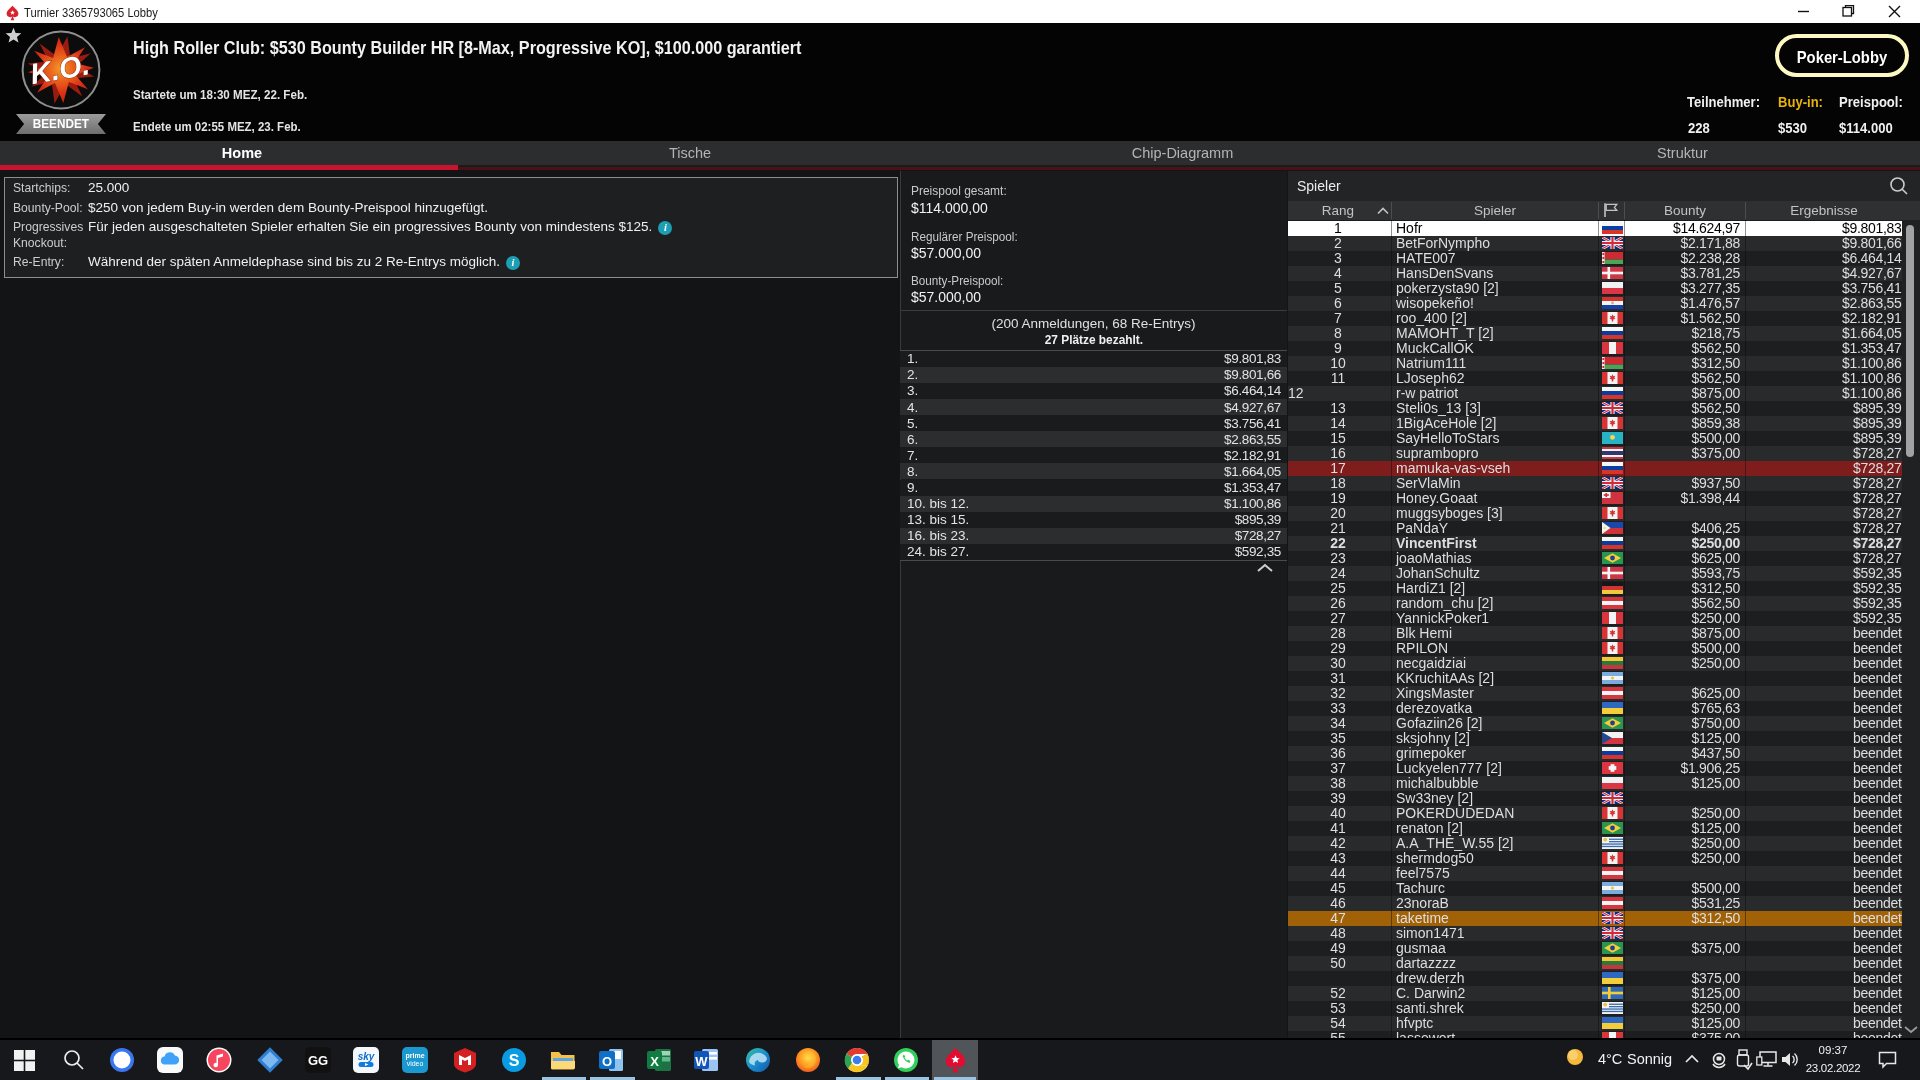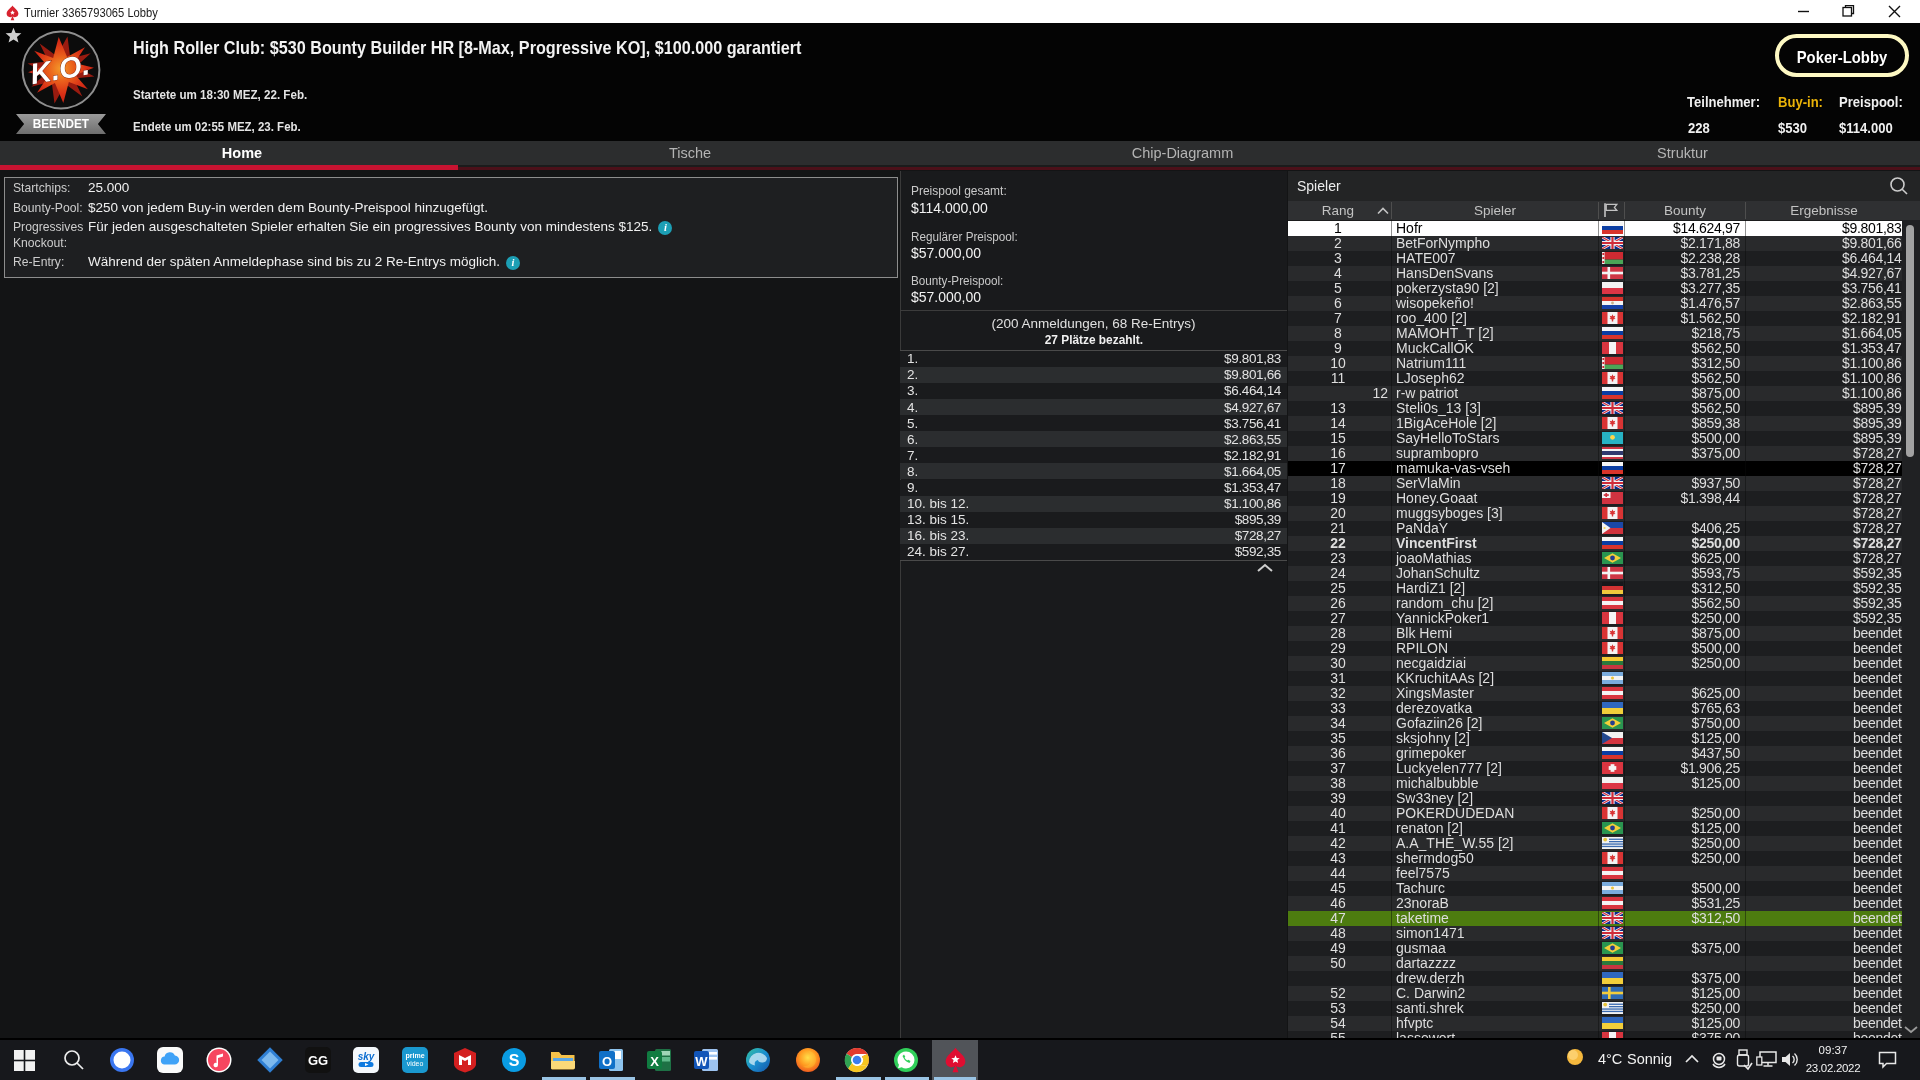--- a/index.html
+++ b/index.html
@@ -293,21 +293,21 @@
           <rect x="0" y="0" width="21" height="12" fill="#f4f4f4"></rect>
           <rect x="0" y="0" width="5.5" height="12" fill="#d93434"></rect>
           <rect x="15.5" y="0" width="5.5" height="12" fill="#d93434"></rect>
           <path d="M10.5,2.2 L11.4,4.2 L13.3,3.8 L12.3,6 L13.6,6.8 L11.2,7.4 L11.2,9.4 L9.8,9.4 L9.8,7.4 L7.4,6.8 L8.7,6 L7.7,3.8 L9.6,4.2 Z" fill="#d93434"></path>
         </svg>
       </div>
       <div style="position:absolute;left:292px;top:0;width:160px;height:15px;text-align:right;font-size:14px;letter-spacing:-0.3px;color:#dedede;line-height:15px;">$562,50</div>
       <div style="position:absolute;left:453px;top:0;width:160.5px;height:15px;text-align:right;font-size:14px;letter-spacing:-0.3px;color:#dedede;line-height:15px;">$1.100,86</div>
     </div>
     <div class="abs" style="left:1288px;top:385.5px;width:614px;height:15.0px;background:#292a2c;">
-      <div style="position:absolute;left:0;top:0;width:100px;height:15px;text-align:right;font-size:14px;color:#dedede;line-height:15px;">12</div>
+      <div style="position:absolute;left:0;top:0;width:100px;height:15px;text-align:left;font-size:14px;color:#dedede;line-height:15px;">12</div>
       <div style="position:absolute;left:108px;top:0;height:15px;font-size:14px;color:#dedede;line-height:15px;white-space:nowrap;">r-w patriot</div>
       <div style="position:absolute;left:313.5px;top:1.5px;">
         <svg width="21" height="12" viewBox="0 0 21 12" style="display:block">
           <rect x="0" y="0" width="21" height="4" fill="#f5f5f5"></rect>
           <rect x="0" y="4" width="21" height="4" fill="#0a3da2"></rect>
           <rect x="0" y="8" width="21" height="4" fill="#d8342a"></rect>
         </svg>
       </div>
       <div style="position:absolute;left:292px;top:0;width:160px;height:15px;text-align:right;font-size:14px;letter-spacing:-0.3px;color:#dedede;line-height:15px;">$875,00</div>
       <div style="position:absolute;left:453px;top:0;width:160.5px;height:15px;text-align:right;font-size:14px;letter-spacing:-0.3px;color:#dedede;line-height:15px;">$1.100,86</div>
@@ -362,21 +362,21 @@
         <svg width="21" height="12" viewBox="0 0 21 12" style="display:block">
           <rect x="0" y="0" width="21" height="12" fill="#f4f4f4"></rect>
           <rect x="0" y="0" width="21" height="2" fill="#cf3645"></rect>
           <rect x="0" y="10" width="21" height="2" fill="#cf3645"></rect>
           <rect x="0" y="4" width="21" height="4" fill="#30386e"></rect>
         </svg>
       </div>
       <div style="position:absolute;left:292px;top:0;width:160px;height:15px;text-align:right;font-size:14px;letter-spacing:-0.3px;color:#dedede;line-height:15px;">$375,00</div>
       <div style="position:absolute;left:453px;top:0;width:160.5px;height:15px;text-align:right;font-size:14px;letter-spacing:-0.3px;color:#dedede;line-height:15px;">$728,27</div>
     </div>
-    <div class="abs" style="left:1288px;top:460.5px;width:614px;height:15.0px;background:#000000;">
+    <div class="abs" style="left:1288px;top:460.5px;width:614px;height:15.0px;background:#7f1d1d;">
       <div style="position:absolute;left:0;top:0;width:100px;height:15px;text-align:center;font-size:14px;color:#dedede;line-height:15px;">17</div>
       <div style="position:absolute;left:108px;top:0;height:15px;font-size:14px;color:#dedede;line-height:15px;white-space:nowrap;">mamuka-vas-vseh</div>
       <div style="position:absolute;left:313.5px;top:1.5px;">
         <svg width="21" height="12" viewBox="0 0 21 12" style="display:block">
           <rect x="0" y="0" width="21" height="4" fill="#f5f5f5"></rect>
           <rect x="0" y="4" width="21" height="4" fill="#0a3da2"></rect>
           <rect x="0" y="8" width="21" height="4" fill="#d8342a"></rect>
         </svg>
       </div>
       <div style="position:absolute;left:453px;top:0;width:160.5px;height:15px;text-align:right;font-size:14px;letter-spacing:-0.3px;color:#dedede;line-height:15px;">$728,27</div>
@@ -765,21 +765,21 @@
       <div style="position:absolute;left:313.5px;top:1.5px;">
         <svg width="21" height="12" viewBox="0 0 21 12" style="display:block">
           <rect x="0" y="0" width="21" height="4" fill="#d8353f"></rect>
           <rect x="0" y="4" width="21" height="4" fill="#f4f4f4"></rect>
           <rect x="0" y="8" width="21" height="4" fill="#d8353f"></rect>
         </svg>
       </div>
       <div style="position:absolute;left:292px;top:0;width:160px;height:15px;text-align:right;font-size:14px;letter-spacing:-0.3px;color:#dedede;line-height:15px;">$531,25</div>
       <div style="position:absolute;left:453px;top:0;width:160.5px;height:15px;text-align:right;font-size:14px;letter-spacing:-0.3px;color:#dedede;line-height:15px;">beendet</div>
     </div>
-    <div class="abs" style="left:1288px;top:910.5px;width:614px;height:15.0px;background:#4d7c0f;">
+    <div class="abs" style="left:1288px;top:910.5px;width:614px;height:15.0px;background:#a16207;">
       <div style="position:absolute;left:0;top:0;width:100px;height:15px;text-align:center;font-size:14px;color:#dedede;line-height:15px;">47</div>
       <div style="position:absolute;left:108px;top:0;height:15px;font-size:14px;color:#dedede;line-height:15px;white-space:nowrap;">taketime</div>
       <div style="position:absolute;left:313.5px;top:1.5px;">
         <svg width="21" height="12" viewBox="0 0 21 12" style="display:block">
           <rect x="0" y="0" width="21" height="12" fill="#0a2a8a"></rect>
           <path d="M0,0 L21,12 M21,0 L0,12" stroke="#f2f2f2" stroke-width="2.6"></path>
           <path d="M0,0 L21,12 M21,0 L0,12" stroke="#cf2b3a" stroke-width="1.1"></path>
           <rect x="8.4" y="0" width="4.2" height="12" fill="#f2f2f2"></rect>
           <rect x="0" y="4" width="21" height="4" fill="#f2f2f2"></rect>
           <rect x="9.4" y="0" width="2.2" height="12" fill="#cf2b3a"></rect>

